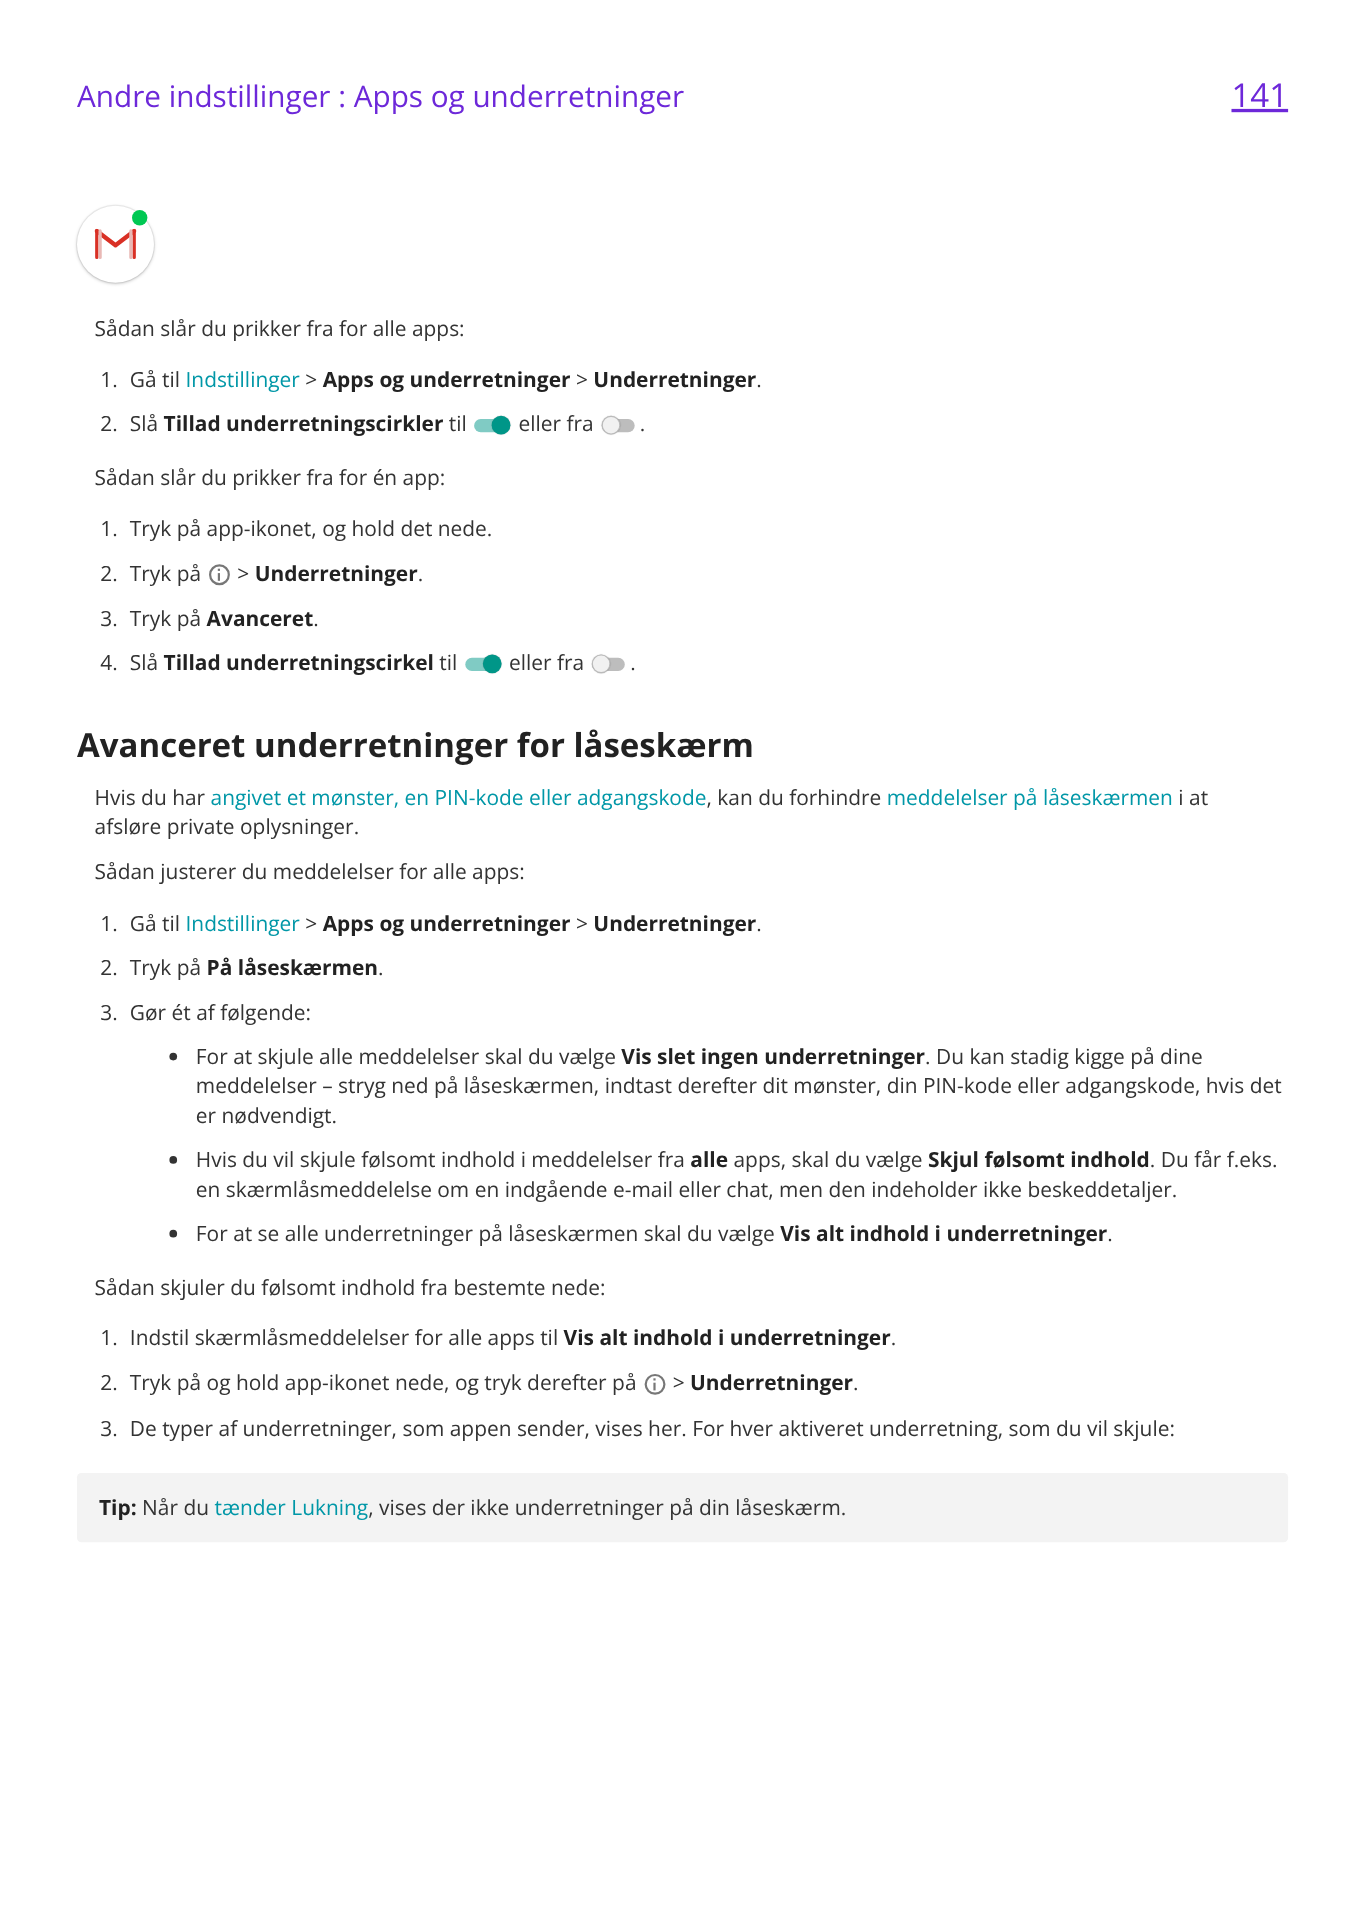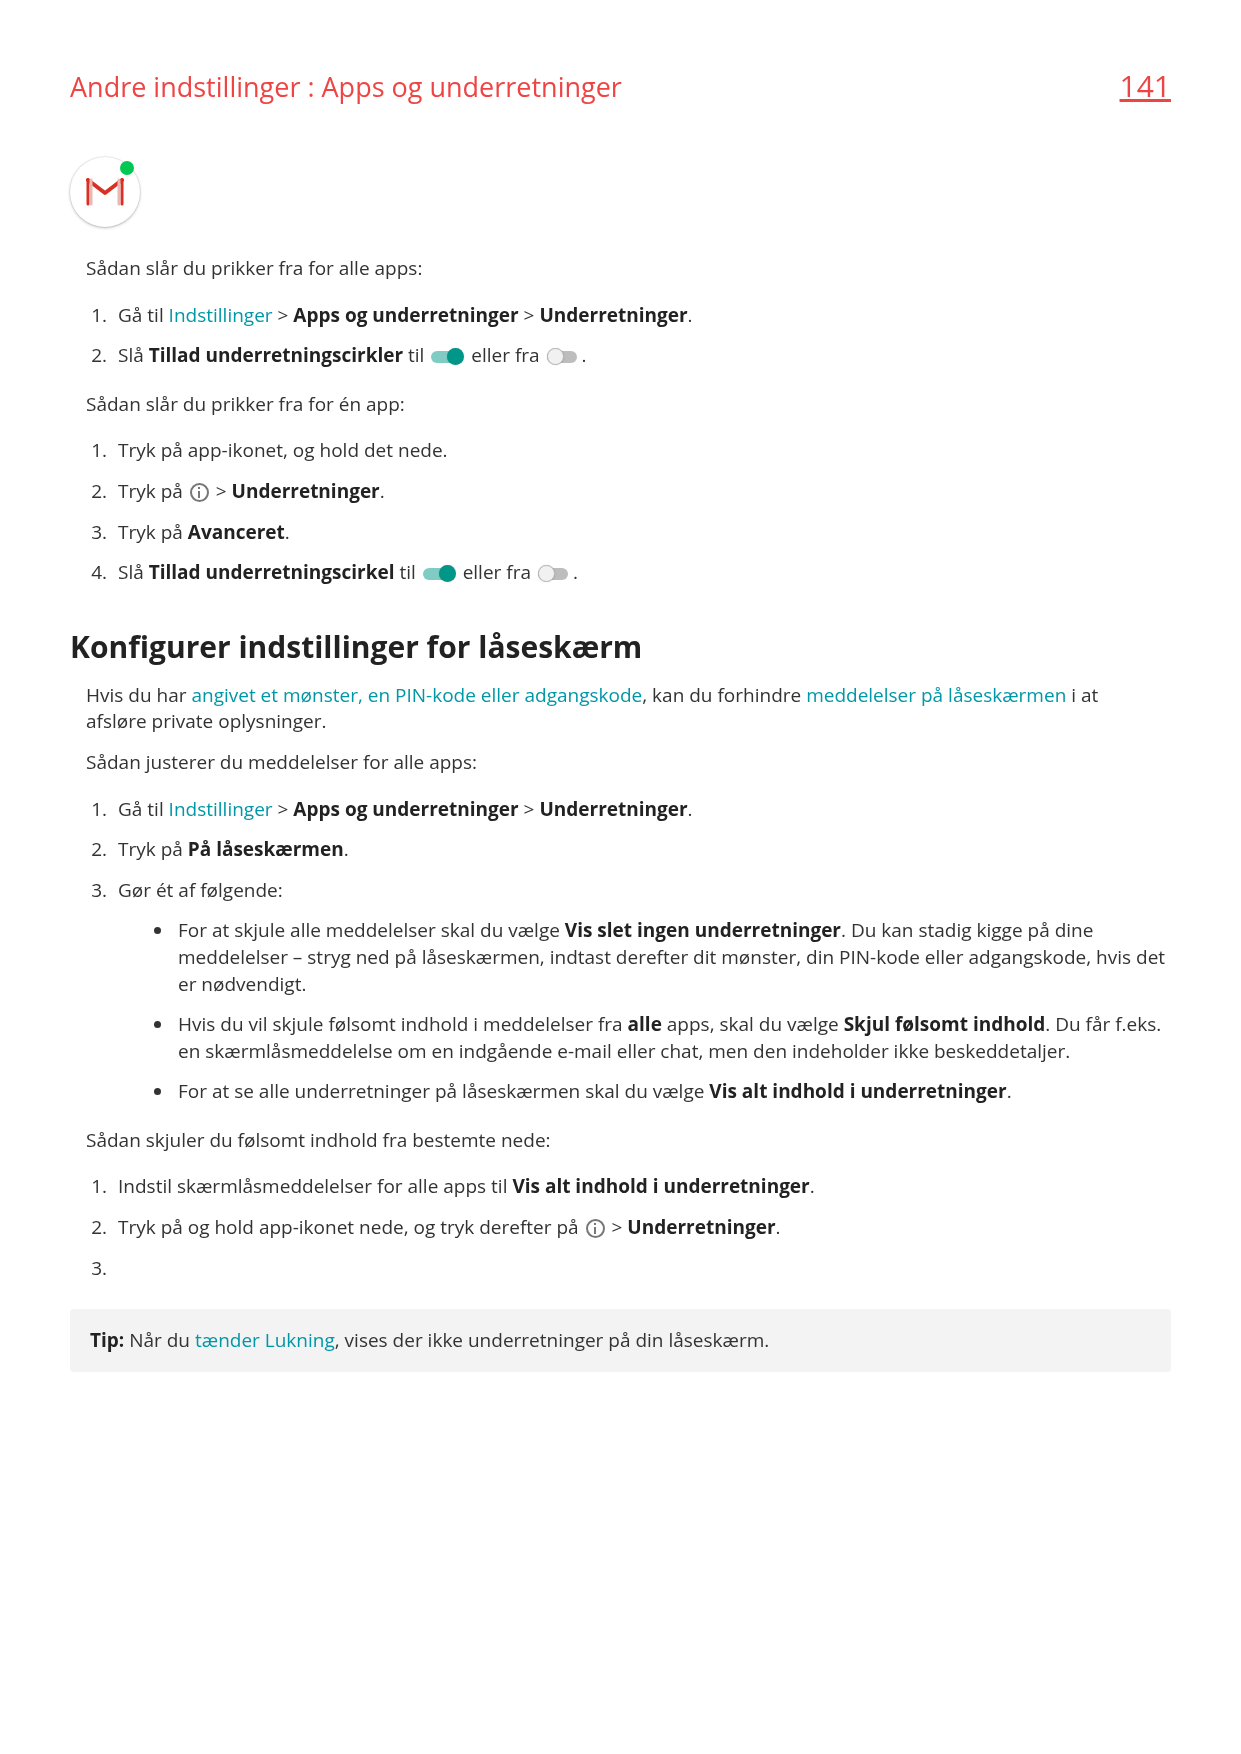--- a/index.html
+++ b/index.html
@@ -11,24 +11,24 @@
     width: 1241px;
     min-height: 1754px;
     padding: 65px 70px;
     font-size: 19px;
     line-height: 1.4;
   }
   .header-row {
     display: flex;
     justify-content: space-between;
     align-items: baseline;
-    color: #ef4444;
+    color: #6d28d9;
     font-size: 27px;
     font-weight: 400;
-    margin-bottom: 50px;
+    margin-bottom: 80px;
   }
   .page-num { font-size: 30px; text-decoration: underline; }
 
   .gmail-icon {
     width: 70px; height: 70px;
     border-radius: 50%;
     box-shadow: 0 1px 3px rgba(0,0,0,0.25), 0 0 0 1px rgba(0,0,0,0.05);
     display: flex; align-items: center; justify-content: center;
     position: relative;
     background: #fff;
@@ -149,21 +149,21 @@
     <span>Tryk på </span><span class="info-icon"></span><span> &gt; </span><b>Underretninger</b><span>.</span>
   </li>
   <li>
     <span>Tryk på </span><b>Avanceret</b><span>.</span>
   </li>
   <li>
     <span>Slå </span><b>Tillad underretningscirkel</b><span> til </span><span class="toggle on"><span class="track"></span><span class="knob"></span></span><span> eller fra </span><span class="toggle off"><span class="track"></span><span class="knob"></span></span><span>.</span>
   </li>
 </ol>
 
-<h2 class="section">Konfigurer indstillinger for låseskærm</h2>
+<h2 class="section">Avanceret underretninger for låseskærm</h2>
 <p>
   <span>Hvis du har </span><a class="link">angivet et mønster, en PIN-kode eller adgangskode</a><span>, kan du forhindre </span><a class="link">meddelelser på låseskærmen</a><span> i at afsløre private oplysninger.</span>
 </p>
 
 <p>Sådan justerer du meddelelser for alle apps:</p>
 <ol class="num">
   <li>
     <span>Gå til </span><a class="link">Indstillinger</a><span> &gt; </span><b>Apps og underretninger</b><span> &gt; </span><b>Underretninger</b><span>.</span>
   </li>
   <li>
@@ -187,18 +187,19 @@
 
 <p>Sådan skjuler du følsomt indhold fra bestemte nede:</p>
 <ol class="num">
   <li>
     <span>Indstil skærmlåsmeddelelser for alle apps til </span><b>Vis alt indhold i underretninger</b><span>.</span>
   </li>
   <li>
     <span>Tryk på og hold app-ikonet nede, og tryk derefter på </span><span class="info-icon"></span><span> &gt; </span><b>Underretninger</b><span>.</span>
   </li>
   <li>
+    <span>De typer af underretninger, som appen sender, vises her. For hver aktiveret underretning, som du vil skjule:</span>
   </li>
 </ol>
 
 <div class="tip-box">
   <b>Tip:</b><span> Når du </span><a class="link">tænder Lukning</a><span>, vises der ikke underretninger på din låseskærm.</span>
 </div>
 
 </body></html>

